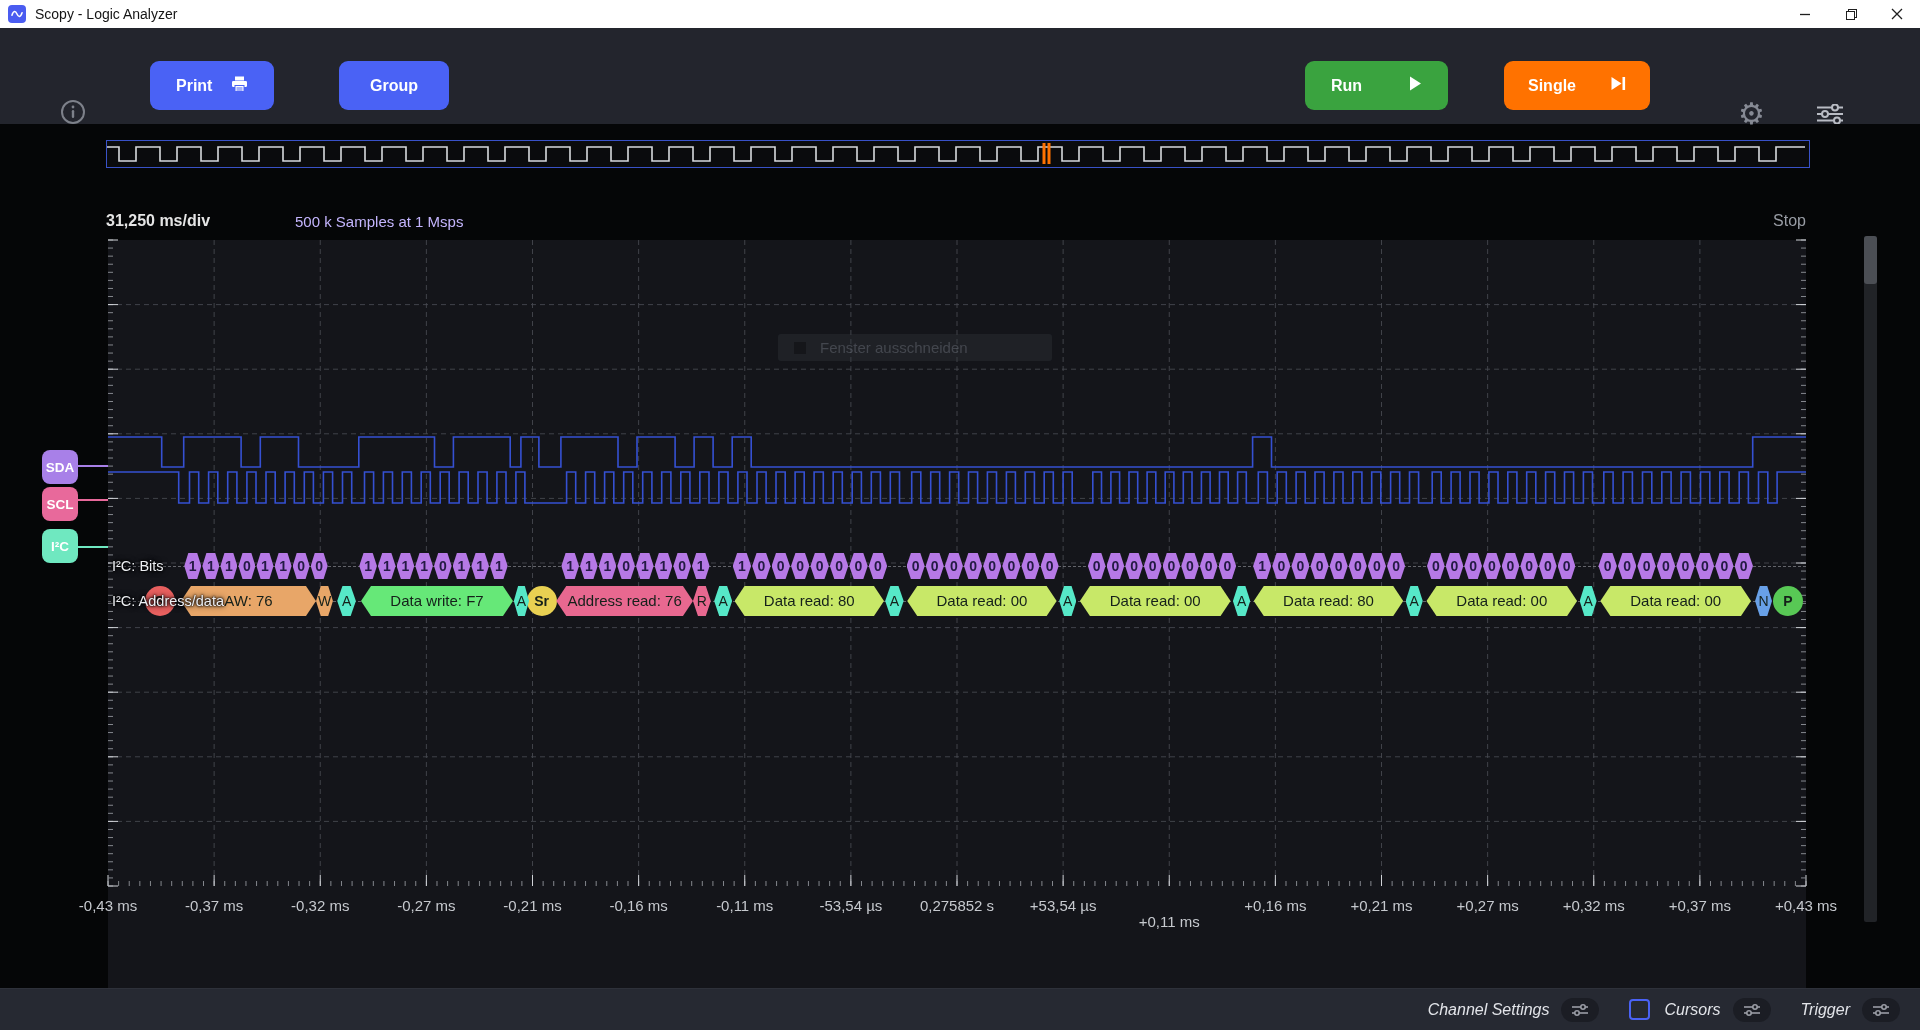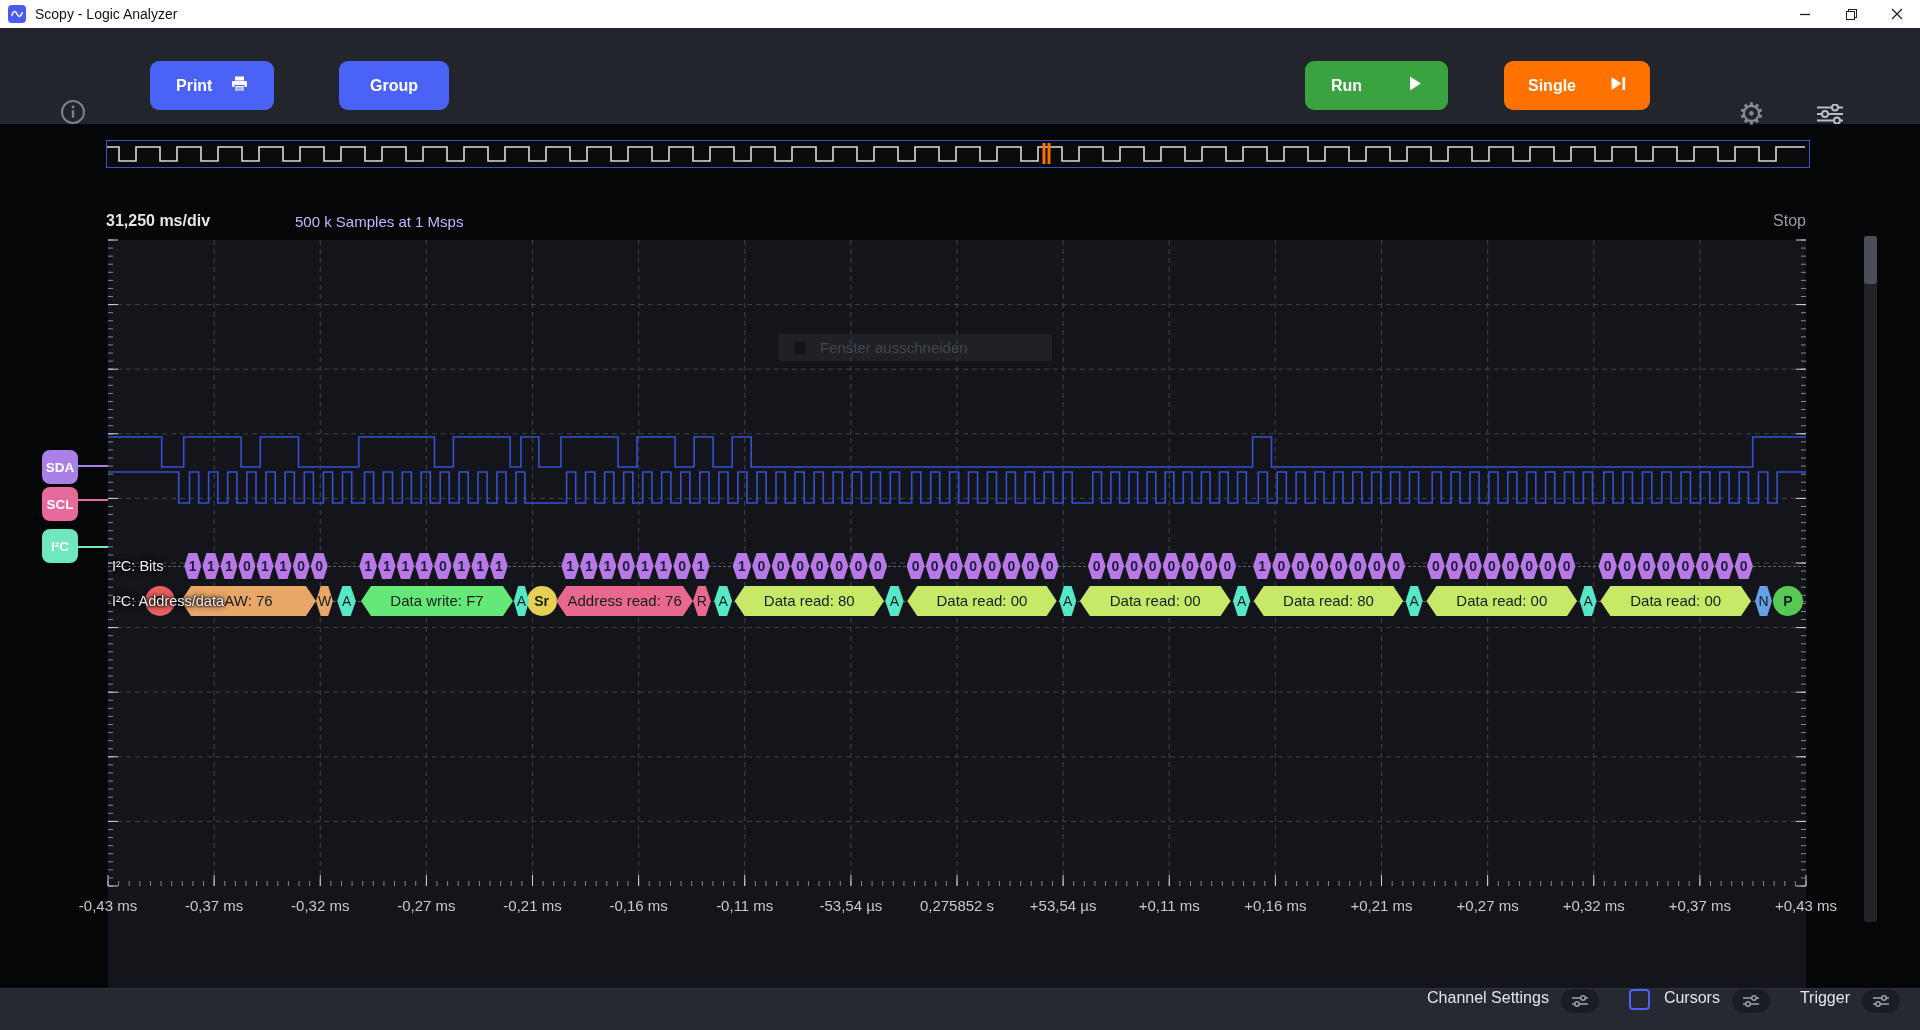--- a/index.html
+++ b/index.html
@@ -77,22 +77,22 @@
          z-index:6;cursor:pointer;}
   .badgeline{position:absolute;left:78px;width:30px;height:2px;z-index:6;}
 
   
   .vscroll{position:absolute;left:1864px;top:236px;width:13px;height:686px;background:#212327;
            border-radius:2px;z-index:4;}
   .vthumb{position:absolute;left:0;top:0;width:13px;height:48px;background:#4b4e54;border-radius:3px;cursor:pointer;}
 
   
   .bottombar{position:absolute;left:0;bottom:0;width:100%;height:42px;background:#262932;
-             border-top:1px solid #2e313a;box-sizing:border-box;display:flex;
-             justify-content:flex-end;padding-right:20px;z-index:10;}
+             border-top:1px solid #2e313a;box-sizing:border-box;display:flex;align-items:center;
+             justify-content:flex-end;padding-right:20px;z-index:10;font-style:italic;}
   .bb-label{font-size:16px;color:#e2e4e9;margin-left:14px;}
   .pill{width:38px;height:24px;border-radius:12px;background:#1b1d24;display:flex;align-items:center;
         justify-content:center;margin-left:12px;cursor:pointer;flex:0 0 auto;}
   .checkbox{width:17px;height:17px;border:2px solid #4a62f5;border-radius:4px;margin-left:30px;cursor:pointer;flex:0 0 auto;}
   .mlBig{margin-left:30px;}
 </style>
 </head>
 <body>
 
 <div class="stage">
@@ -728,21 +728,21 @@
         <span class="axlbl" style="left: 0%;">-0,43 ms</span>
         <span class="axlbl" style="left: 6.25%;">-0,37 ms</span>
         <span class="axlbl" style="left: 12.5%;">-0,32 ms</span>
         <span class="axlbl" style="left: 18.75%;">-0,27 ms</span>
         <span class="axlbl" style="left: 25%;">-0,21 ms</span>
         <span class="axlbl" style="left: 31.25%;">-0,16 ms</span>
         <span class="axlbl" style="left: 37.5%;">-0,11 ms</span>
         <span class="axlbl" style="left: 43.75%;">-53,54 µs</span>
         <span class="axlbl" style="left: 50%;">0,275852 s</span>
         <span class="axlbl" style="left: 56.25%;">+53,54 µs</span>
-        <span class="axlbl" style="left: 62.5%;">+0,11 ms</span>
+        <span class="axlbl" style="left: 62.5%; margin-top: 16px;">+0,11 ms</span>
         <span class="axlbl" style="left: 68.75%;">+0,16 ms</span>
         <span class="axlbl" style="left: 75%;">+0,21 ms</span>
         <span class="axlbl" style="left: 81.25%;">+0,27 ms</span>
         <span class="axlbl" style="left: 87.5%;">+0,32 ms</span>
         <span class="axlbl" style="left: 93.75%;">+0,37 ms</span>
         <span class="axlbl" style="left: 100%;">+0,43 ms</span>
       </div>
   </div>
 
   <div class="vscroll">

